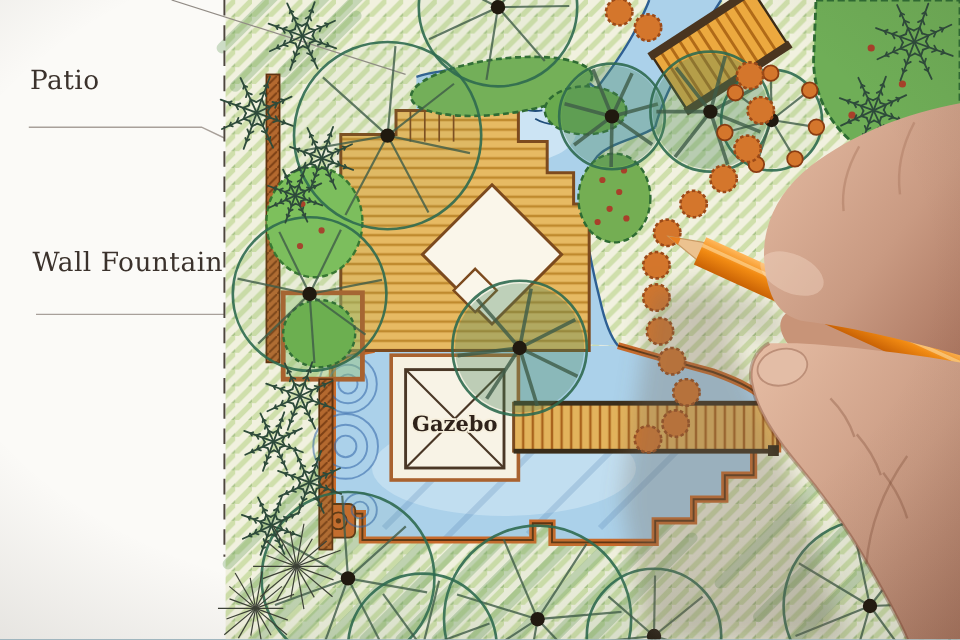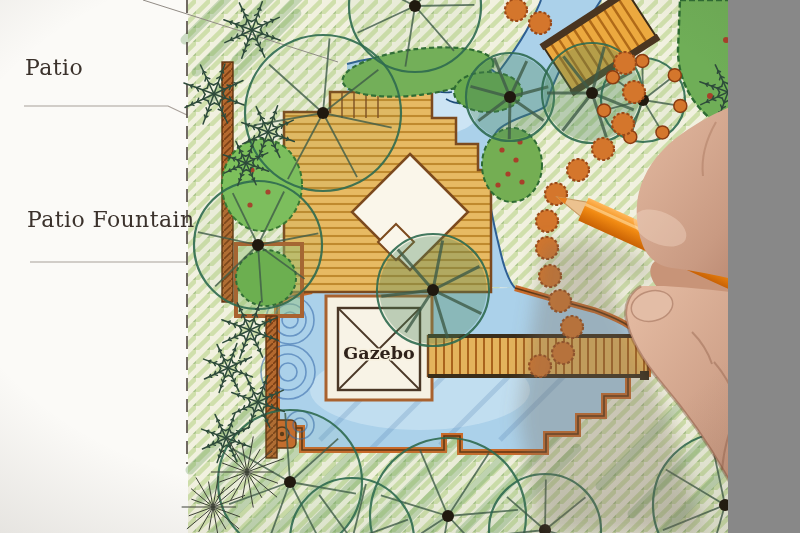--- a/index.html
+++ b/index.html
@@ -1,16 +1,16 @@
 <!DOCTYPE html>
 <html><head>
 <meta charset="utf-8">
 <style>
   html,body{margin:0;padding:0;background:#888;}
-  .scene{position:relative;width:728px;height:533px;overflow:hidden;background:#7dd3fc;
+  .scene{position:relative;width:800px;height:533px;overflow:hidden;background:#7dd3fc;
          font-family:"DejaVu Serif","Liberation Serif",serif;}
   .scene svg{position:absolute;inset:0;display:block;}
   .plan-label{position:absolute;color:#3b322c;font-size:22px;letter-spacing:.4px;
               font-family:"DejaVu Serif","Liberation Serif",serif;white-space:nowrap;}
   #patio-label{left:25px;top:55px;}
   #wall-fountain-label{left:27px;top:207px;}
 </style>
 </head>
 <body>
 
@@ -1031,15 +1031,15 @@
       <path d="M714,362 Q728,378 734,396"></path>
       <path d="M736,394 Q750,412 756,432"></path>
       <path d="M756,380 Q726,422 722,470"></path>
     </g>
   </g>
 
   <rect x="0" y="0" width="800" height="533" fill="url(#vig)"></rect>
 </svg>
 
 <div class="plan-label" id="patio-label">Patio</div>
-<div class="plan-label" id="wall-fountain-label">Patio Fountain</div>
+<div class="plan-label" id="wall-fountain-label">Wall Fountain</div>
 
 </div>
 
 </body></html>

